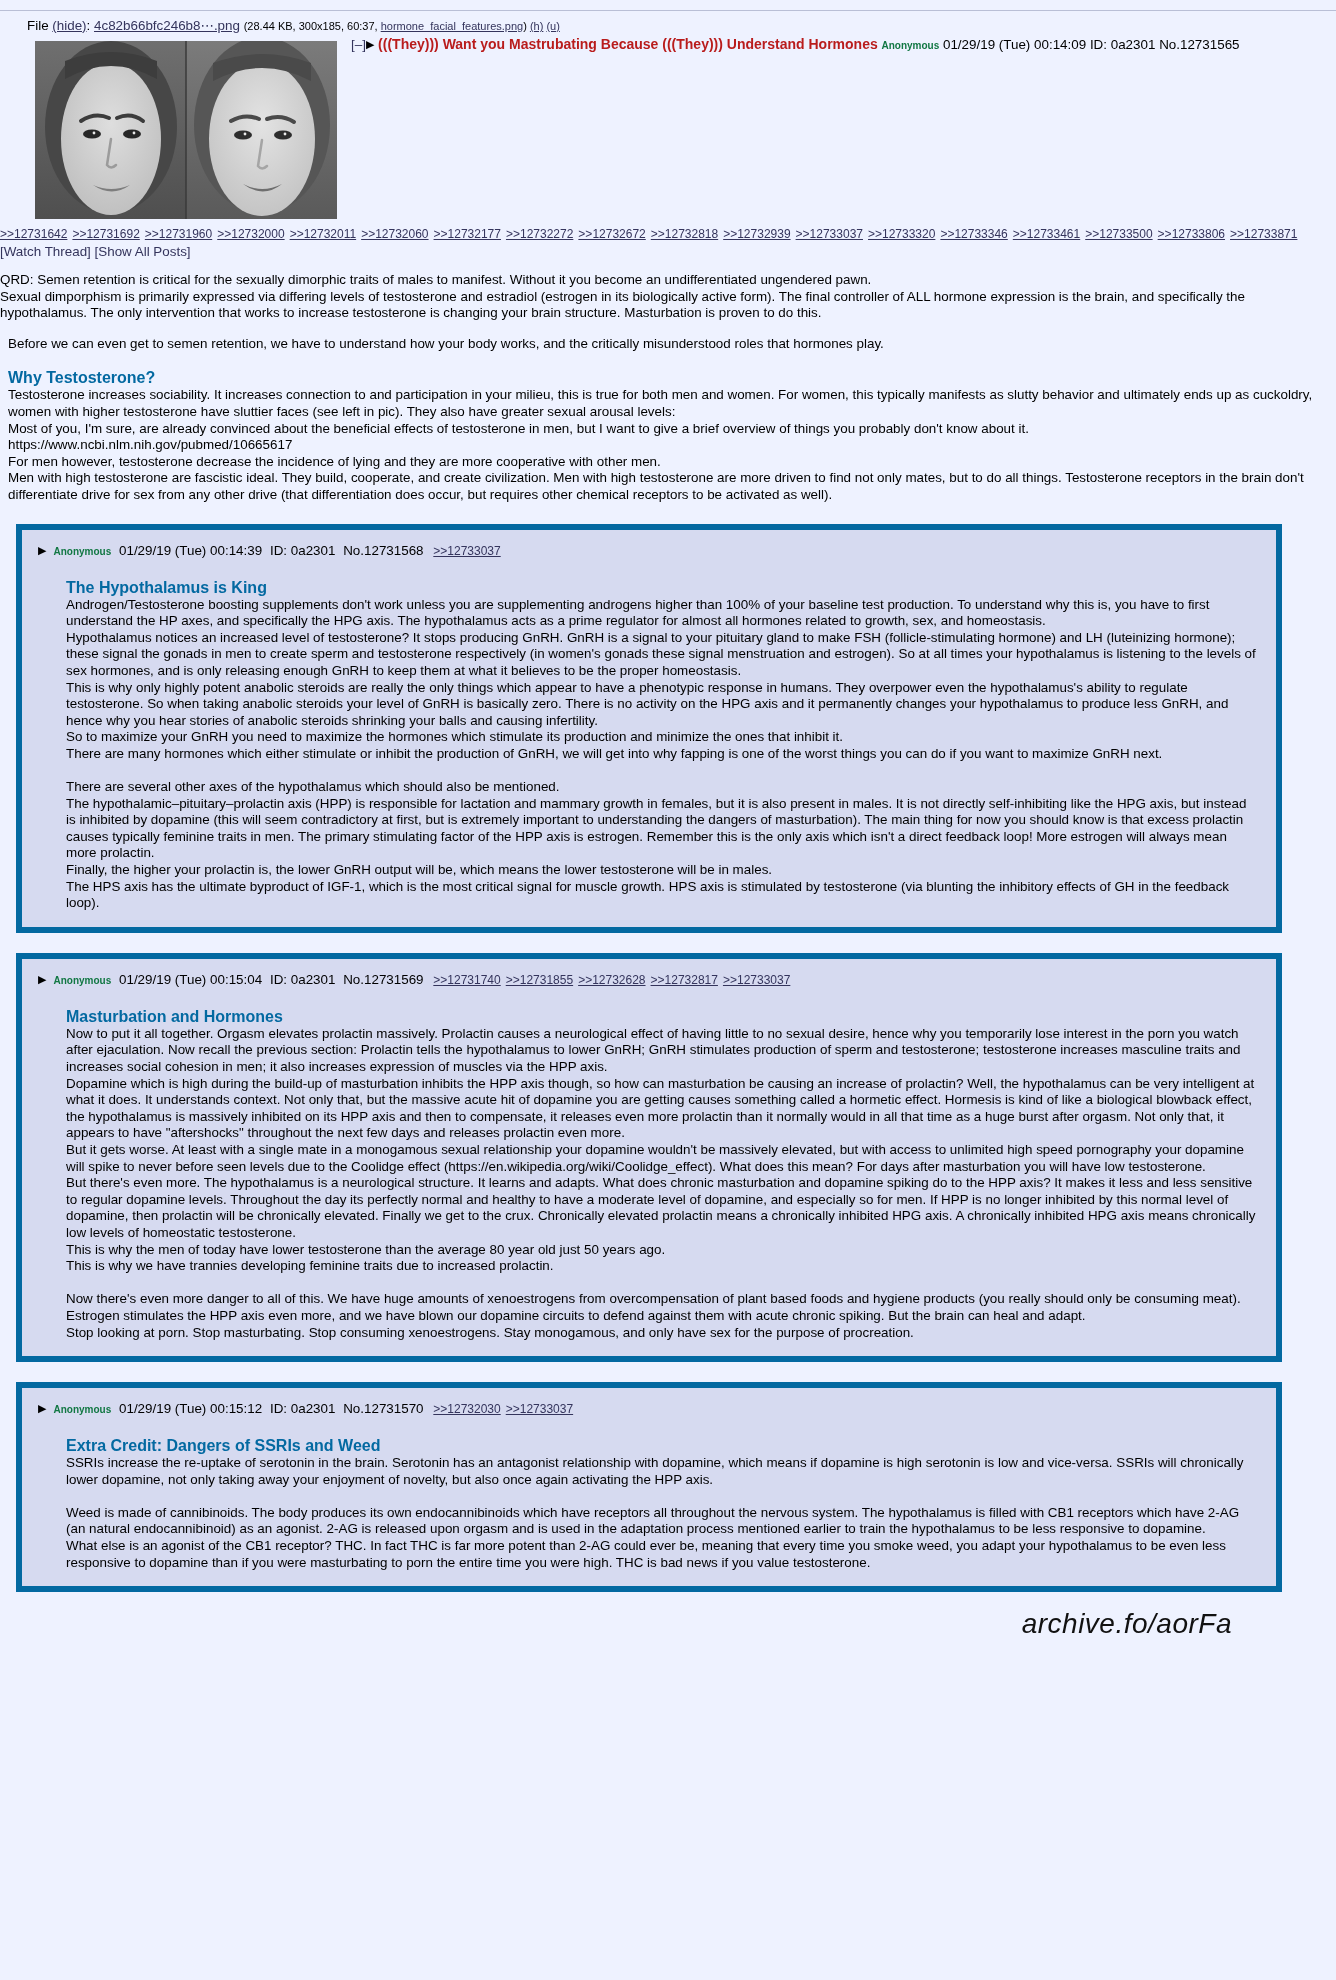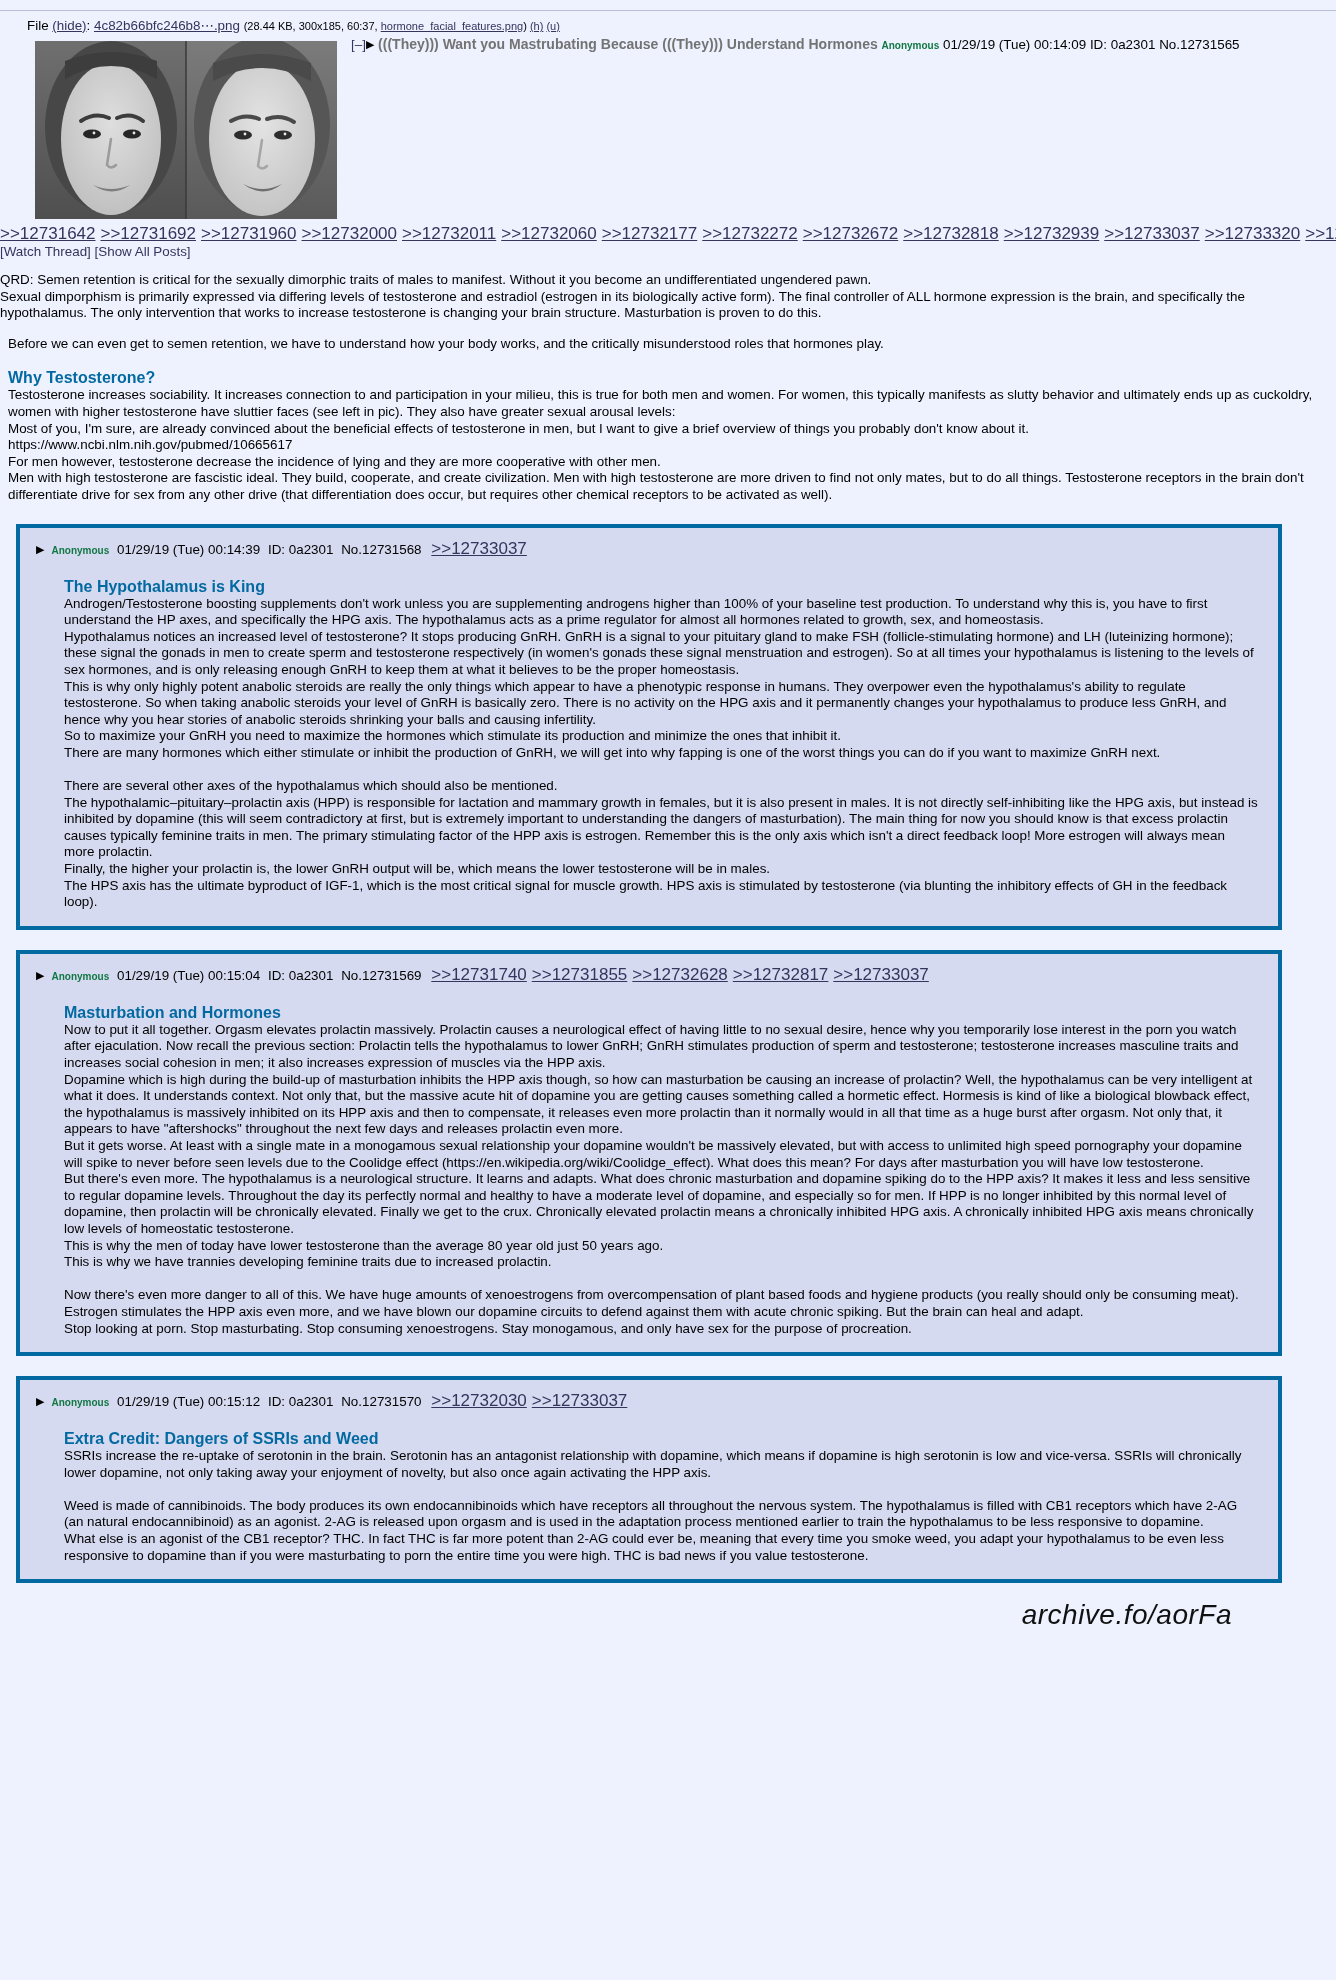--- a/index.html
+++ b/index.html
@@ -11,34 +11,34 @@
     font-size:13.4px;
   }
   .top-rule { border-top:1px solid #b9bfd6; margin-top:10px; }
   a { color:#34345C; text-decoration:underline; cursor:pointer;text-align:right; }
   .bracket-link { text-decoration:none; color:#34345C; }
   .file-line { margin:7px 8px 2px 27px; }
   .file-meta, .file-meta a { font-size:11px; }
   .thumb { float:left; margin:6px 14px 6px 35px; width:302px; height:178px; }
   .thumb svg { display:block; }
   .intro { margin:3px 60px 0 0; line-height:17px; }
-  .subject { color:#737373; font-weight:bold; font-size:14px; }
+  .subject { color:#b91c1c; font-weight:bold; font-size:14px; }
   .name { color:#117743; font-weight:bold; font-size:10px; }
   .tri { color:#000; font-size:11px; vertical-align:1px; }
-  .backlink { font-size:17px; margin-right:5px; }
+  .backlink { font-size:12px; margin-right:5px; }
   .para { margin:0; line-height:16.6px; }
   .para:empty { height:16.6px; }
   .op-text { margin:12px 10px 0 0; }
   .clear { clear:both; }
   .below-para { margin:14px 8px 0 8px; }
   .red-heading { color:#0369a1; font-weight:bold; font-size:16px; line-height:18px; }
   .section-heading { margin:17px 8px 0 8px; }
   .section-paras { margin:0 8px; }
   .reply {
-    background:#D6DAF0; border:4px solid #0369a1;
+    background:#D6DAF0; border:6px solid #0369a1;
     margin:20px 54px 0 16px; padding:12px 12px 15px 16px;
   }
   .reply-header { line-height:17px; }
   .reply-header .tri { margin-right:7px; }
   .reply-header .date { margin:0 4px; }
   .reply-header .no { margin:0 6px 0 4px; text-decoration:none; color:#000; }
   .reply-body { margin:19px 8px 0 28px; }
   .watermark {
     font-style:italic; font-size:28px; color:#111;
     text-align:right; margin:16px 104px 0 0; letter-spacing:0.5px;

